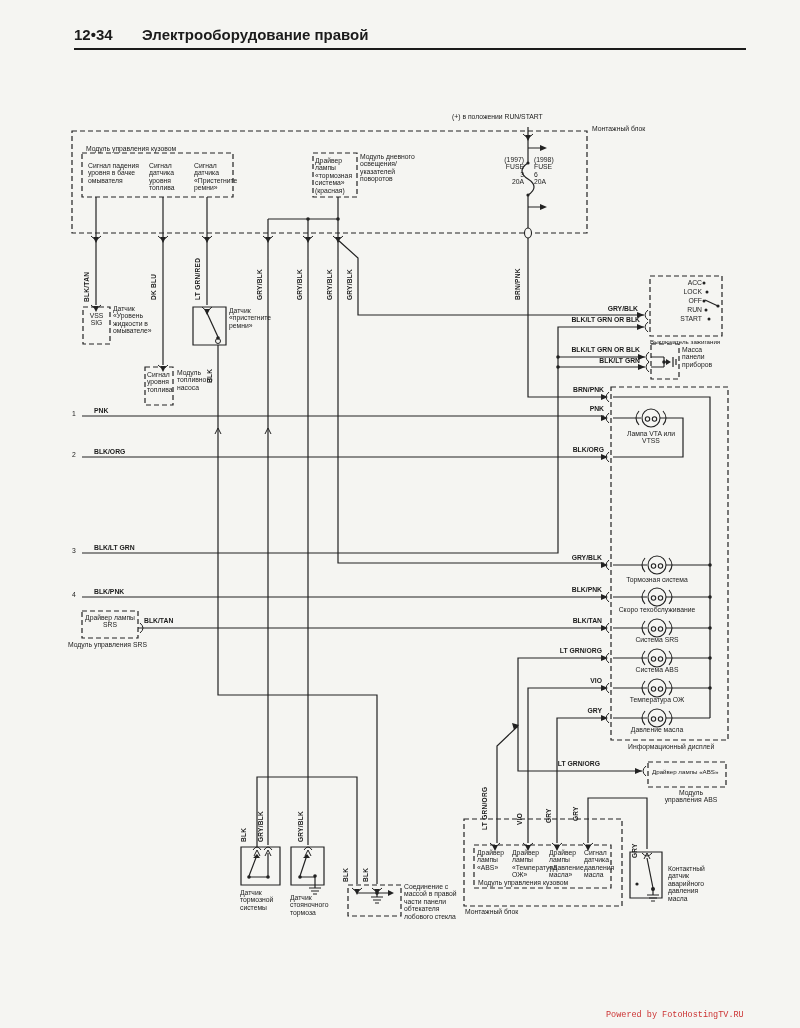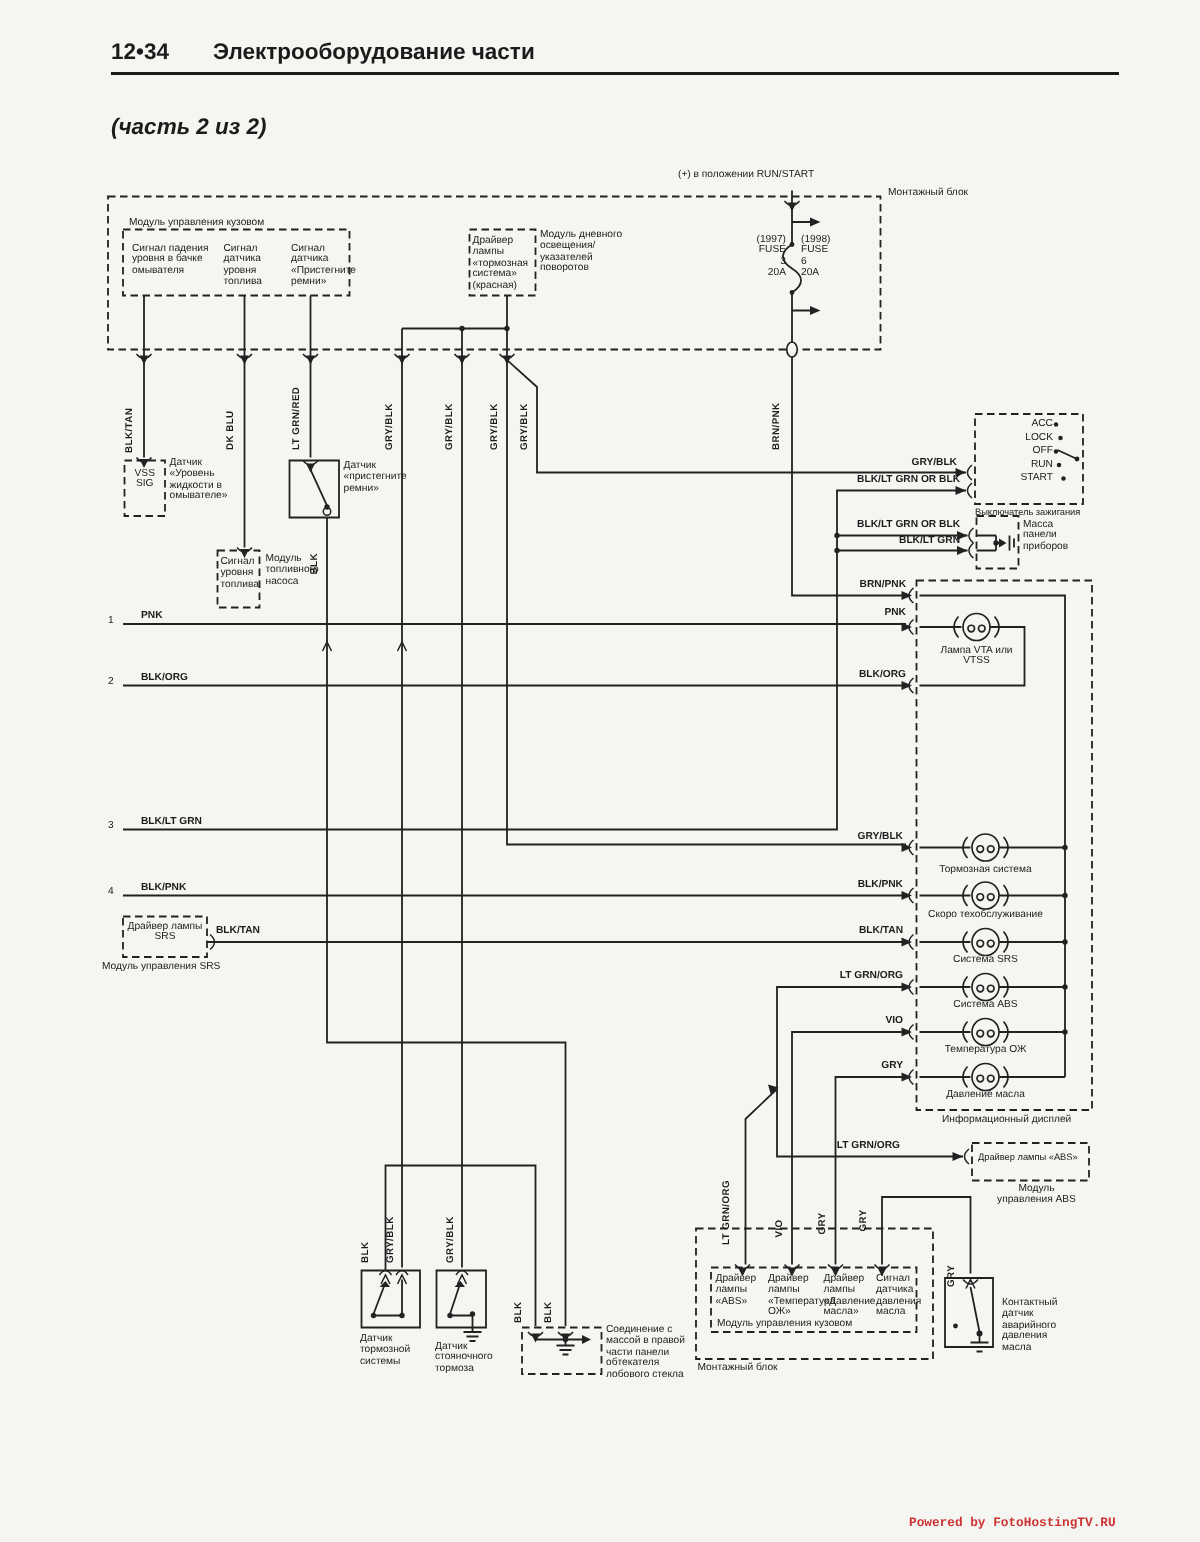--- a/index.html
+++ b/index.html
@@ -7,33 +7,32 @@
         font-family:"Liberation Sans",sans-serif;color:#1b1b1b;}
   .lb{position:absolute;font-size:6.8px;line-height:7.4px;white-space:pre-line;}
   .b{font-weight:700;}
   .c{text-align:center;}
   .r{text-align:right;}
   .v{writing-mode:vertical-rl;transform:rotate(180deg);font-weight:700;font-size:6.5px;
      letter-spacing:.3px;white-space:nowrap;}
   .hd{position:absolute;font-size:15px;font-weight:700;}
   .ttl{position:absolute;font-size:15px;font-weight:700;font-style:italic;}
   .rule{position:absolute;border-bottom:2.2px solid #1b1b1b;}
-  .wm{position:absolute;font-family:"Liberation Mono",monospace;font-size:8.5px;font-weight:700;color:#c33;}
+  .wm{position:absolute;font-family:"Liberation Mono",monospace;font-size:8.5px;font-weight:400;color:#c33;}
   svg{position:absolute;left:0;top:0;}
   svg *{vector-effect:non-scaling-stroke;}
 </style>
 </head>
 <body>
 
 <div class="page">
 
   <div class="hd" style="left:74px;top:26px">12•34</div>
-  <div class="hd" style="left:142px;top:26px">Электрооборудование части</div>
+  <div class="hd" style="left:142px;top:26px">Электрооборудование правой</div>
   <div class="rule" style="left:74px;top:30px;width:672px;height:18px"></div>
-  <div class="ttl" style="left:74px;top:76px;width:300px">(часть 2 из 2)</div>
   <div class="wm" style="left:606px;top:1010px">Powered by FotoHostingTV.RU</div>
 
   <svg width="800" height="1028" viewBox="0 0 800 1028">
     <g fill="none" stroke="#222" stroke-width="1.2" stroke-dasharray="5,3">
       <rect x="72" y="131" width="515" height="102"></rect>
       <rect x="82" y="153" width="151" height="44"></rect>
       <rect x="313" y="153" width="44" height="44"></rect>
       <rect x="83" y="307" width="27" height="37"></rect>
       <rect x="145" y="367" width="28" height="38"></rect>
       <rect x="82" y="611" width="56" height="27"></rect>

